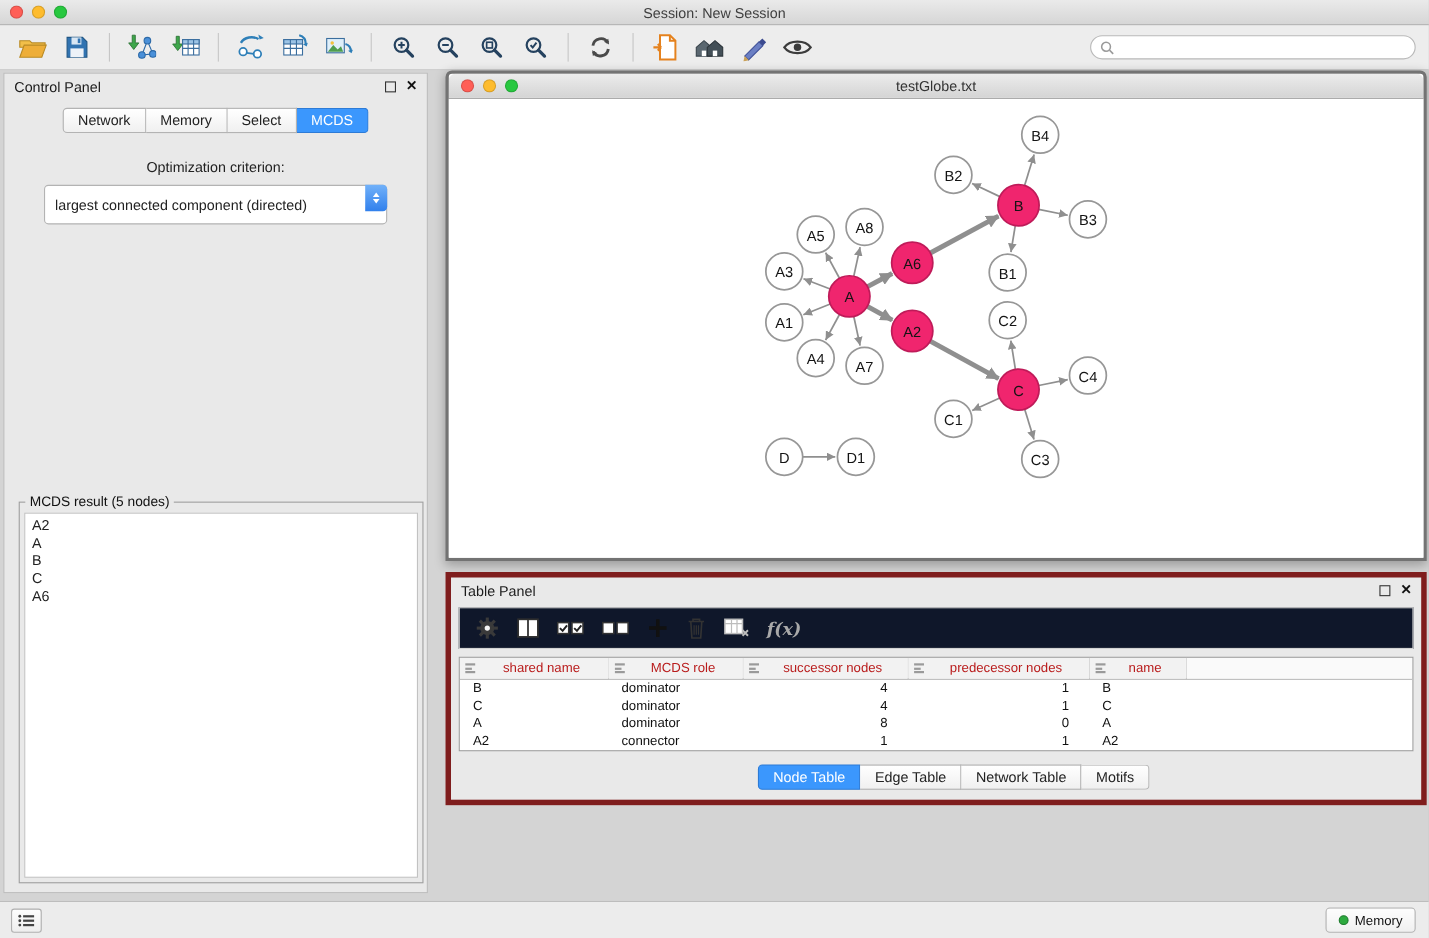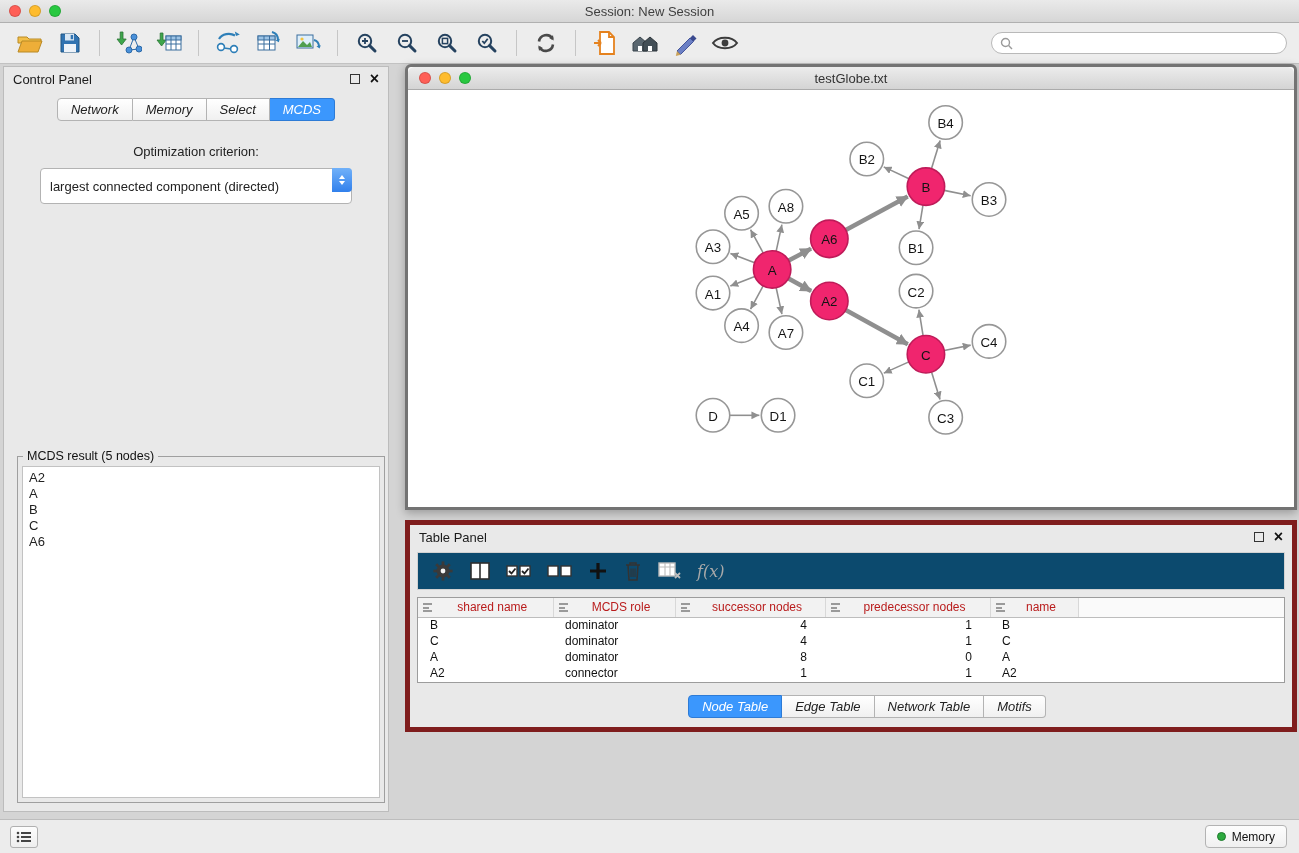--- a/index.html
+++ b/index.html
@@ -30,21 +30,21 @@
   .panel-head{height:24px;display:flex;align-items:center;padding:0 9px;font-size:13px;color:#1b1b1b;}
   .ph-icons{margin-left:auto;display:flex;align-items:center;gap:10px;}
   .ph-float{width:8px;height:8px;border:1.5px solid #333;display:inline-block;}
   .ph-close{font-size:16px;font-weight:bold;color:#111;line-height:1;}
 
   
   .control-panel{position:absolute;left:3px;top:66px;width:386px;height:746px;background:#e9e9e9;
                  border:1px solid #bcbcbc;box-sizing:border-box;}
   .cp-tabs{display:flex;justify-content:center;margin-top:7px;}
   .seg-tab{height:21px;padding:0 13px;font-size:13px;display:flex;align-items:center;
-           background:linear-gradient(#ffffff,#f0f0f0);border:1px solid #b3b3b3;border-left:none;color:#222;font-style:italic;}
+           background:linear-gradient(#ffffff,#f0f0f0);border:1px solid #b3b3b3;border-left:none;color:#222;}
   .seg-tab:first-child{border-left:1px solid #b3b3b3;border-radius:4px 0 0 4px;}
   .seg-tab:last-child{border-radius:0 4px 4px 0;}
   .seg-tab.active{background:var(--accent);border-color:#2d7bd6;color:#fff;}
   .opt-label{text-align:center;margin-top:23px;font-size:13px;}
   .dropdown{margin:9px auto 0;width:312px;height:36px;background:#fff;border:1px solid #b3b3b3;border-radius:4px;
             display:flex;align-items:center;font-size:13px;padding-left:9px;position:relative;box-sizing:border-box;}
   .dd-cap{position:absolute;right:-1px;top:-1px;width:20px;height:24px;border-radius:0 4px 4px 0;
           background:linear-gradient(#71b1f9,#3180ec);display:flex;flex-direction:column;align-items:center;justify-content:center;}
   .dd-up{width:0;height:0;border-left:3.5px solid transparent;border-right:3.5px solid transparent;border-bottom:4.5px solid #fff;margin-bottom:2.5px;}
   .dd-down{width:0;height:0;border-left:3.5px solid transparent;border-right:3.5px solid transparent;border-top:4.5px solid #fff;}
@@ -67,22 +67,22 @@
   .net-canvas svg{width:100%;height:100%;display:block;}
   .edge{stroke:var(--edge);stroke-width:1.6;}
   .edge.thick{stroke-width:4.5;}
   .node{fill:#fff;stroke:#979797;stroke-width:1.6;}
   .node.hl{fill:var(--pink);stroke:var(--pink-border);}
   .nlabel{font-size:13.5px;fill:#141414;text-anchor:middle;dominant-baseline:central;font-family:"Liberation Sans",sans-serif;}
 
   
   .table-panel{position:absolute;left:405px;top:520px;width:892px;height:212px;background:#e9e9e9;
                border:5px solid #7f1d1d;box-sizing:border-box;}
-  .tp-toolbar{position:absolute;left:7px;right:7px;top:27px;height:38px;background:#0c4a6e;
-              border:1px solid #d2d2d2;display:flex;align-items:center;gap:15px;padding:0 14px;box-sizing:border-box;}
+  .tp-toolbar{position:absolute;left:7px;right:7px;top:27px;height:38px;background:#0f172a;
+              border:1px solid #d2d2d2;display:flex;align-items:center;gap:15px;padding:0 14px;box-sizing:border-box;font-weight:bold;}
   .tp-tool{display:flex;align-items:center;justify-content:center;}
   .fx{font-family:"DejaVu Serif",serif;font-style:italic;font-size:16px;color:#a9a9a9;}
   .tp-table-wrap{position:absolute;left:7px;right:7px;top:72px;bottom:44px;background:#fff;
                  border:1px solid #9c9c9c;overflow:hidden;}
   table{border-collapse:collapse;width:100%;table-layout:fixed;}
   th{position:relative;height:19px;background:#f2f2f2;border-right:1px solid #d8d8d8;border-bottom:1px solid #bdbdbd;
      font-weight:normal;font-size:12px;color:#b91c1c;text-align:center;padding:0 4px 0 18px;box-sizing:border-box;}
   th.fill{background:#fafafa;border-right:none;padding:0;}
   .hico{position:absolute;left:5px;top:5px;width:9px;height:9px;
         background:linear-gradient(#9a9a9a,#9a9a9a) 0 0/9px 2px no-repeat,

